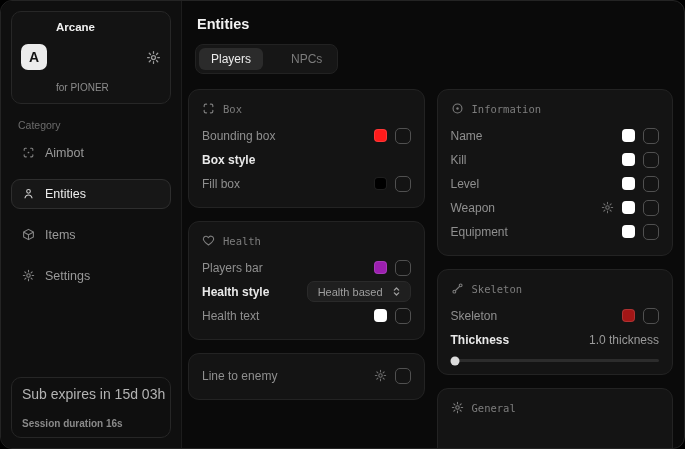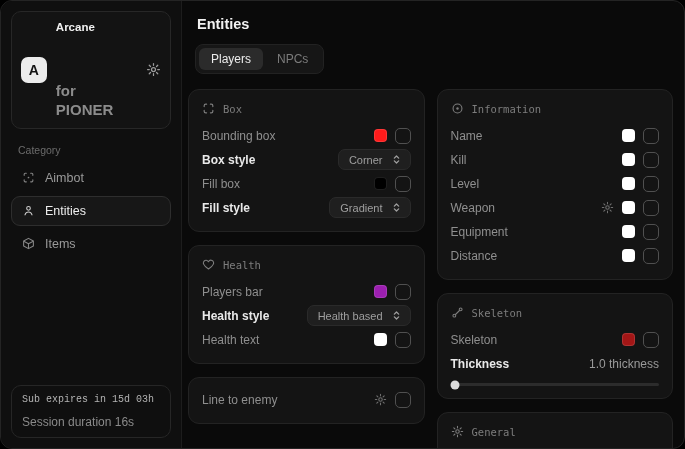--- a/index.html
+++ b/index.html
@@ -6,35 +6,35 @@
   html,body { background:#000; }
   body { font-family:"Liberation Sans", sans-serif; width:685px; height:449px; overflow:hidden; }
   .page { width:685px; height:449px; background:#0a0a0a; border:1px solid #242424; border-radius:12px; overflow:hidden; display:flex; }
 
   
   .sidebar { width:181px; min-width:181px; background:#0f0f0f; border-right:1px solid #1d1d1d; padding:10px; display:flex; flex-direction:column; }
   .logo-card { border:1px solid #272727; background:#131313; border-radius:10px; padding:8px 9px; display:flex; align-items:center; gap:9px; }
   .logo-badge { width:26px; height:26px; background:#ececec; border-radius:7px; color:#141414; font-weight:700; font-size:14px; display:flex; align-items:center; justify-content:center; }
   .logo-text { display:flex; flex-direction:column; line-height:1.25;gap:48px; }
   .logo-name { font-size:11.5px; font-weight:700; color:#f0f0f0; }
-  .logo-sub { font-size:15px; color:#8c8c8c;font-weight:bold; }
+  .logo-sub { font-size:10px; color:#8c8c8c; }
   .logo-gear { margin-left:auto; color:#9a9a9a; display:flex; }
   .category { margin:15px 7px 7px; color:#6b6b6b; font-size:10.5px; }
-  .nav { display:flex; flex-direction:column; gap:3px; }
+  .nav { display:flex; flex-direction:column; gap:11px; }
   .nav-item { display:flex; align-items:center; gap:10px; padding:7px 10px; border-radius:9px; border:1px solid transparent; color:#9a9a9a; font-size:12.5px; cursor:pointer; }
   .nav-item.active { color:#ededed; background:#171717; border-color:#2e2e2e; }
   .nav-item .ic { opacity:.85; }
   .side-footer { margin-top:auto; border:1px solid #262626; border-radius:10px; padding:8px 10px; }
-  .foot1 { font-family:Liberation Mono, monospace; font-size:10px; color:#b3b3b3; white-space:nowrap; }
-  .foot2 { margin-top:10px; font-size:12px; font-weight:400; color:#8a8a8a; }
+  .foot1 { font-family:Liberation Sans, sans-serif; font-size:14px; color:#b3b3b3; white-space:nowrap; }
+  .foot2 { margin-top:16px; font-size:10px; font-weight:700; color:#8a8a8a; }
 
   
   .main { flex:1; padding:13px 11px 10px 6px; display:flex; flex-direction:column; }
   .main-title { font-size:14.5px; font-weight:700; color:#f2f2f2; margin:2px 0 12px 9px; }
-  .tabs { display:inline-flex; align-self:flex-start; margin-left:7px; background:#161616; border:1px solid #222; border-radius:8px; padding:3px; gap:2px; }
+  .tabs { display:inline-flex; align-self:flex-start; margin-left:7px; background:#161616; border:1px solid #222; border-radius:8px; padding:3px; gap:16px; }
   .tab { padding:4px 12px; font-size:12px; color:#7b7b7b; border-radius:6px; cursor:pointer; }
   .tab.active { background:#2b2b2b; color:#ececec; }
   .columns { display:flex; gap:12px; margin-top:15px; align-items:flex-start; }
   .col { flex:1; display:flex; flex-direction:column; gap:13px; min-width:0; }
 
   .card { background:#141414; border:1px solid #232323; border-radius:11px; padding:10px 13px 12px; }
   .card-head { display:flex; align-items:center; gap:8px; color:#7d7d7d; font-family:"DejaVu Sans Mono", monospace; font-size:10.5px; margin:2px 0 9px; }
   .row { display:flex; align-items:center; height:23px; }
   .row + .row { margin-top:1px; }
   .row-label { font-size:12px; color:#8f8f8f; white-space:nowrap; }
@@ -153,20 +153,28 @@
         <span>Entities</span>
       </div>
       <div class="nav-item">
         <span>
             <svg class="ic">
               <use href="#i-box"></use>
             </svg>
           </span>
         <span>Items</span>
       </div>
+      <div class="nav-item">
+        <span>
+            <svg class="ic">
+              <use href="#i-gear"></use>
+            </svg>
+          </span>
+        <span>Settings</span>
+      </div>
     </nav>
 
     <div class="side-footer">
       <div class="foot1">Sub expires in 15d 03h</div>
       <div class="foot2">Session duration 16s</div>
     </div>
   </div>
 
   <div class="main">
     <div class="main-title">Entities</div>
@@ -191,49 +199,26 @@
           </div>
           <div class="row">
             <span class="row-label">Bounding box</span>
             <span class="controls">
               <span class="swatch" style="background: rgb(255, 27, 27);"></span>
               <span class="checkbox"></span>
             </span>
           </div>
           <div class="row">
             <span class="row-label strong">Box style</span>
-            <span class="controls">
-              <span class="dropdown">
-                <span>Corner</span>
-                <span>
-                    <svg class="ic">
-                      <use href="#i-chevrons"></use>
-                    </svg>
-                  </span>
-              </span>
-            </span>
           </div>
           <div class="row">
             <span class="row-label">Fill box</span>
             <span class="controls">
               <span class="swatch" style="background: rgb(0, 0, 0);"></span>
               <span class="checkbox"></span>
-            </span>
-          </div>
-          <div class="row">
-            <span class="row-label strong">Fill style</span>
-            <span class="controls">
-              <span class="dropdown">
-                <span>Gradient</span>
-                <span>
-                    <svg class="ic">
-                      <use href="#i-chevrons"></use>
-                    </svg>
-                  </span>
-              </span>
             </span>
           </div>
         </div>
 
         <div class="card">
           <div class="card-head">
             <span>
                 <svg class="ic">
                   <use href="#i-heart"></use>
                 </svg>
@@ -328,27 +313,20 @@
               <span class="checkbox"></span>
             </span>
           </div>
           <div class="row">
             <span class="row-label">Equipment</span>
             <span class="controls">
               <span class="swatch" style="background: rgb(255, 255, 255);"></span>
               <span class="checkbox"></span>
             </span>
           </div>
-          <div class="row">
-            <span class="row-label">Distance</span>
-            <span class="controls">
-              <span class="swatch" style="background: rgb(255, 255, 255);"></span>
-              <span class="checkbox"></span>
-            </span>
-          </div>
         </div>
 
         <div class="card">
           <div class="card-head">
             <span>
                 <svg class="ic">
                   <use href="#i-bone"></use>
                 </svg>
               </span>
             <span>Skeleton</span>

